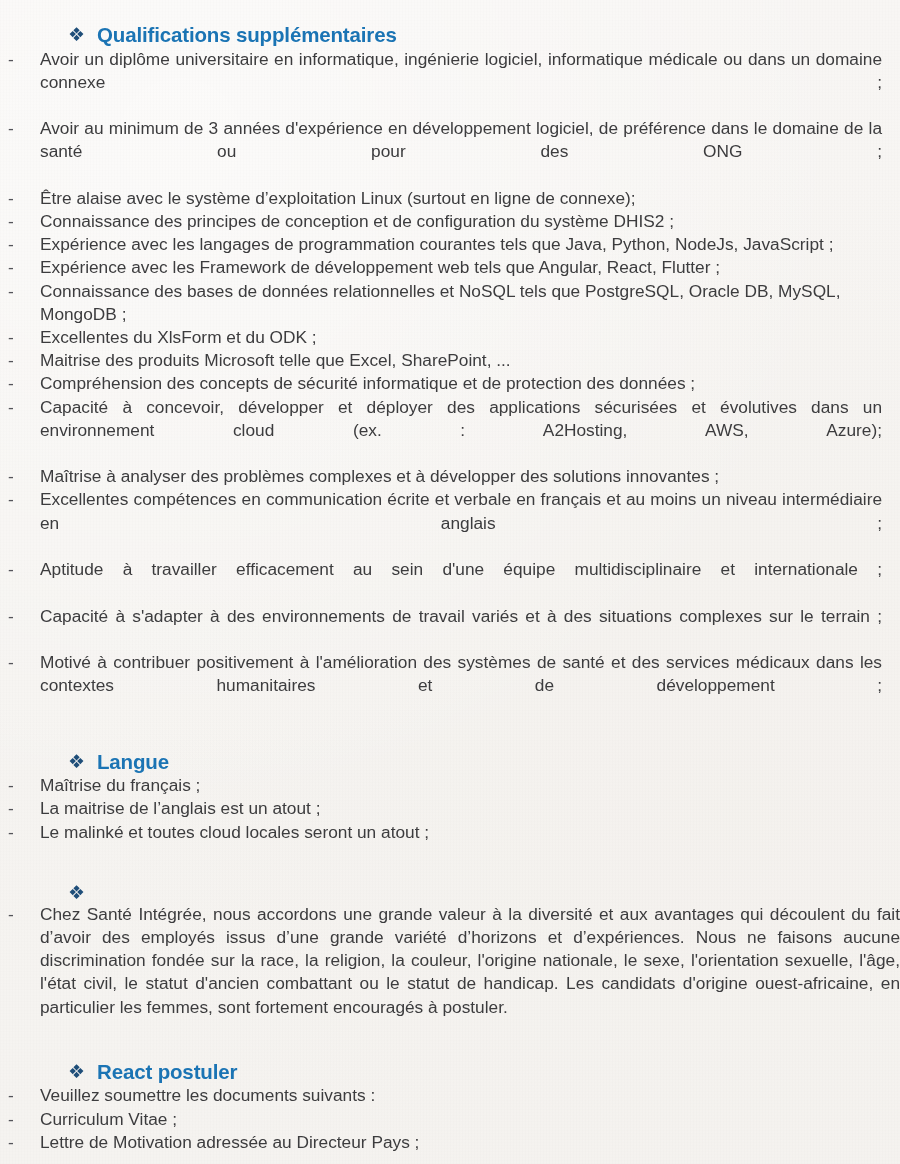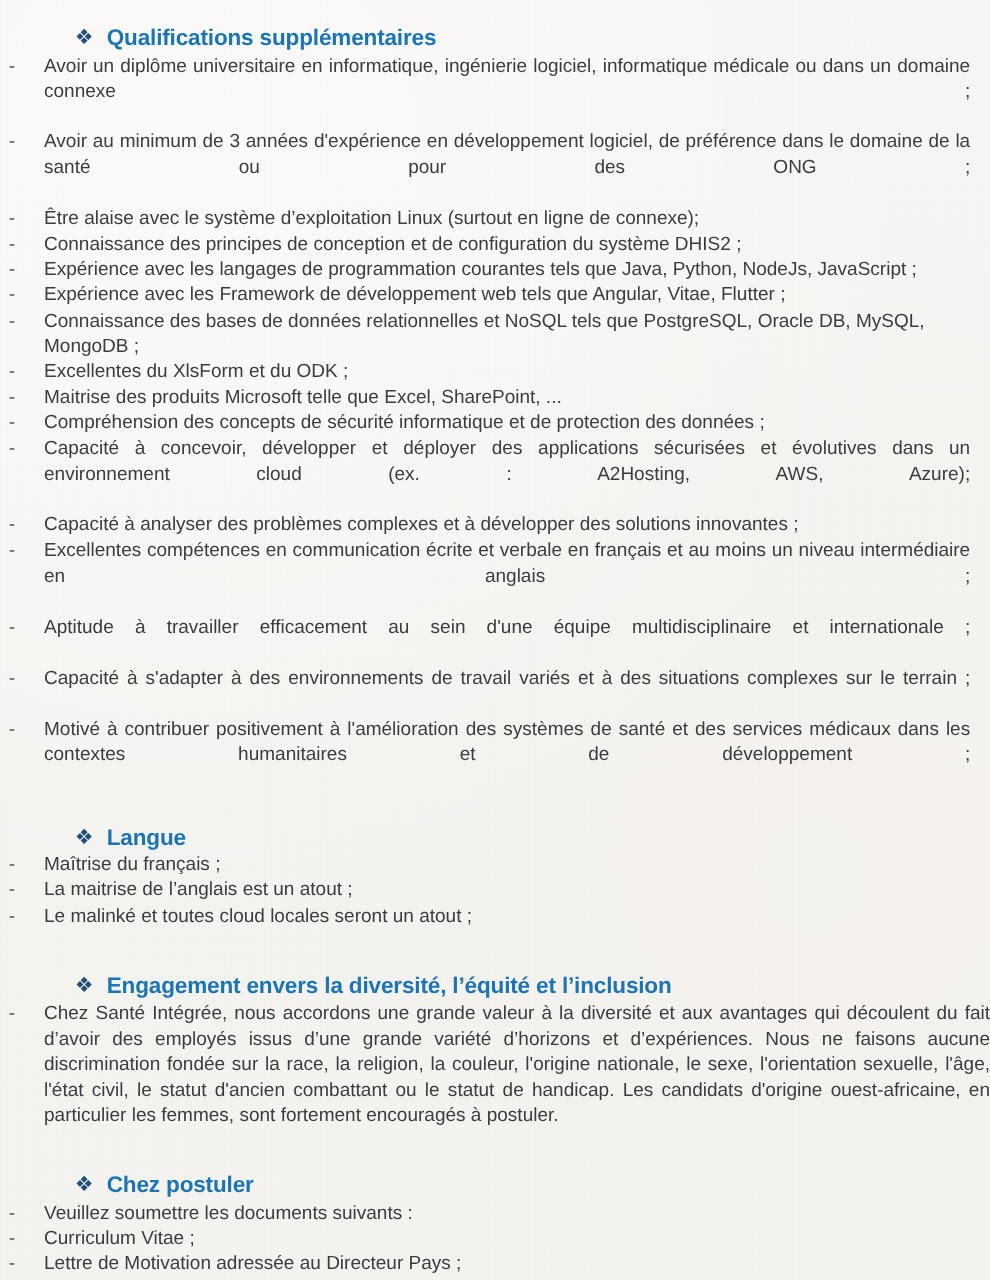--- a/index.html
+++ b/index.html
@@ -144,21 +144,21 @@
         <li>
           <span class="dash">-</span>
           <span class="li-text">Connaissance des principes de conception et de configuration du système DHIS2 ;</span>
         </li>
         <li>
           <span class="dash">-</span>
           <span class="li-text">Expérience avec les langages de programmation courantes tels que Java, Python, NodeJs, JavaScript ;</span>
         </li>
         <li>
           <span class="dash">-</span>
-          <span class="li-text">Expérience avec les Framework de développement web tels que Angular, Vitae, Flutter ;</span>
+          <span class="li-text">Expérience avec les Framework de développement web tels que Angular, React, Flutter ;</span>
         </li>
         <li>
           <span class="dash">-</span>
           <span class="li-text">Connaissance des bases de données relationnelles et NoSQL tels que PostgreSQL, Oracle DB, MySQL, MongoDB ;</span>
         </li>
         <li>
           <span class="dash">-</span>
           <span class="li-text">Excellentes du XlsForm et du ODK ;</span>
         </li>
         <li>
@@ -168,21 +168,21 @@
         <li>
           <span class="dash">-</span>
           <span class="li-text">Compréhension des concepts de sécurité informatique et de protection des données ;</span>
         </li>
         <li class="justify">
           <span class="dash">-</span>
           <span class="li-text">Capacité à concevoir, développer et déployer des applications sécurisées et évolutives dans un environnement cloud (ex. : A2Hosting, AWS, Azure);</span>
         </li>
         <li>
           <span class="dash">-</span>
-          <span class="li-text">Capacité à analyser des problèmes complexes et à développer des solutions innovantes ;</span>
+          <span class="li-text">Maîtrise à analyser des problèmes complexes et à développer des solutions innovantes ;</span>
         </li>
         <li class="justify">
           <span class="dash">-</span>
           <span class="li-text">Excellentes compétences en communication écrite et verbale en français et au moins un niveau intermédiaire en anglais ;</span>
         </li>
         <li class="justify">
           <span class="dash">-</span>
           <span class="li-text">Aptitude à travailler efficacement au sein d'une équipe multidisciplinaire et internationale ;</span>
         </li>
         <li class="justify">
@@ -218,37 +218,36 @@
           <span class="li-text">Le malinké et toutes cloud locales seront un atout ;</span>
         </li>
       </ul>
     </div>
 
     <div class="gap-lg"></div>
 
     <div>
       <h2 class="section-heading heading-indent">
         <span class="diamond-bullet">❖</span>
-        <span class="heading-text">Engagement envers la diversité, l’équité et l’inclusion</span>
       </h2>
 
       <ul class="dash-list list-diversite">
         <li class="para-item">
           <span class="dash">-</span>
           <span class="li-text">Chez Santé Intégrée, nous accordons une grande valeur à la diversité et aux avantages qui découlent du fait d’avoir des employés issus d’une grande variété d’horizons et d’expériences. Nous ne faisons aucune discrimination fondée sur la race, la religion, la couleur, l'origine nationale, le sexe, l'orientation sexuelle, l'âge, l'état civil, le statut d'ancien combattant ou le statut de handicap. Les candidats d'origine ouest-africaine, en particulier les femmes, sont fortement encouragés à postuler.</span>
         </li>
       </ul>
     </div>
 
     <div class="gap-lg"></div>
 
     <div>
       <h2 class="section-heading heading-indent">
         <span class="diamond-bullet">❖</span>
-        <span class="heading-text">Chez postuler</span>
+        <span class="heading-text">React postuler</span>
       </h2>
 
       <ul class="dash-list list-postuler">
         <li>
           <span class="dash">-</span>
           <span class="li-text">Veuillez soumettre les documents suivants :</span>
         </li>
         <li>
           <span class="dash">-</span>
           <span class="li-text">Curriculum Vitae ;</span>

